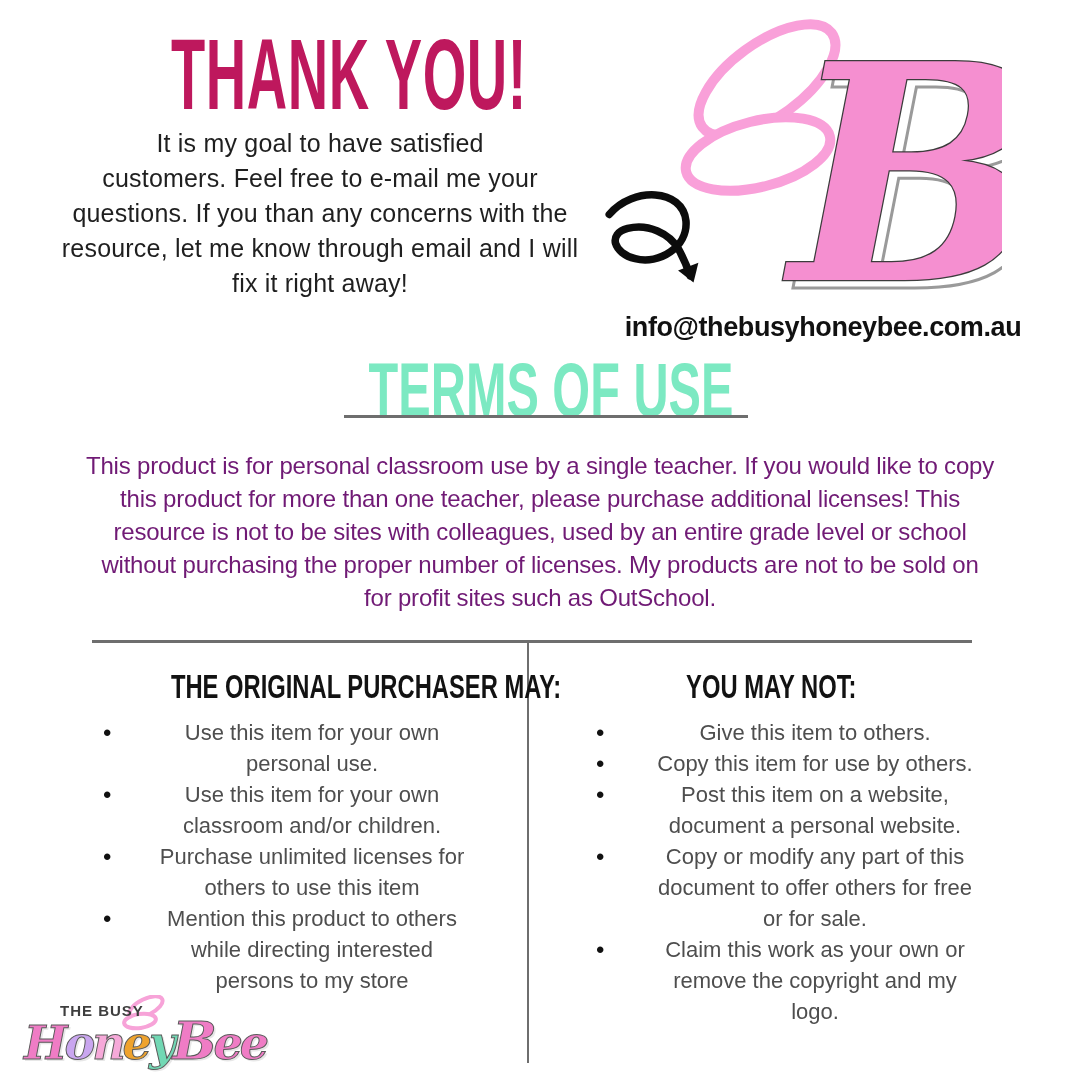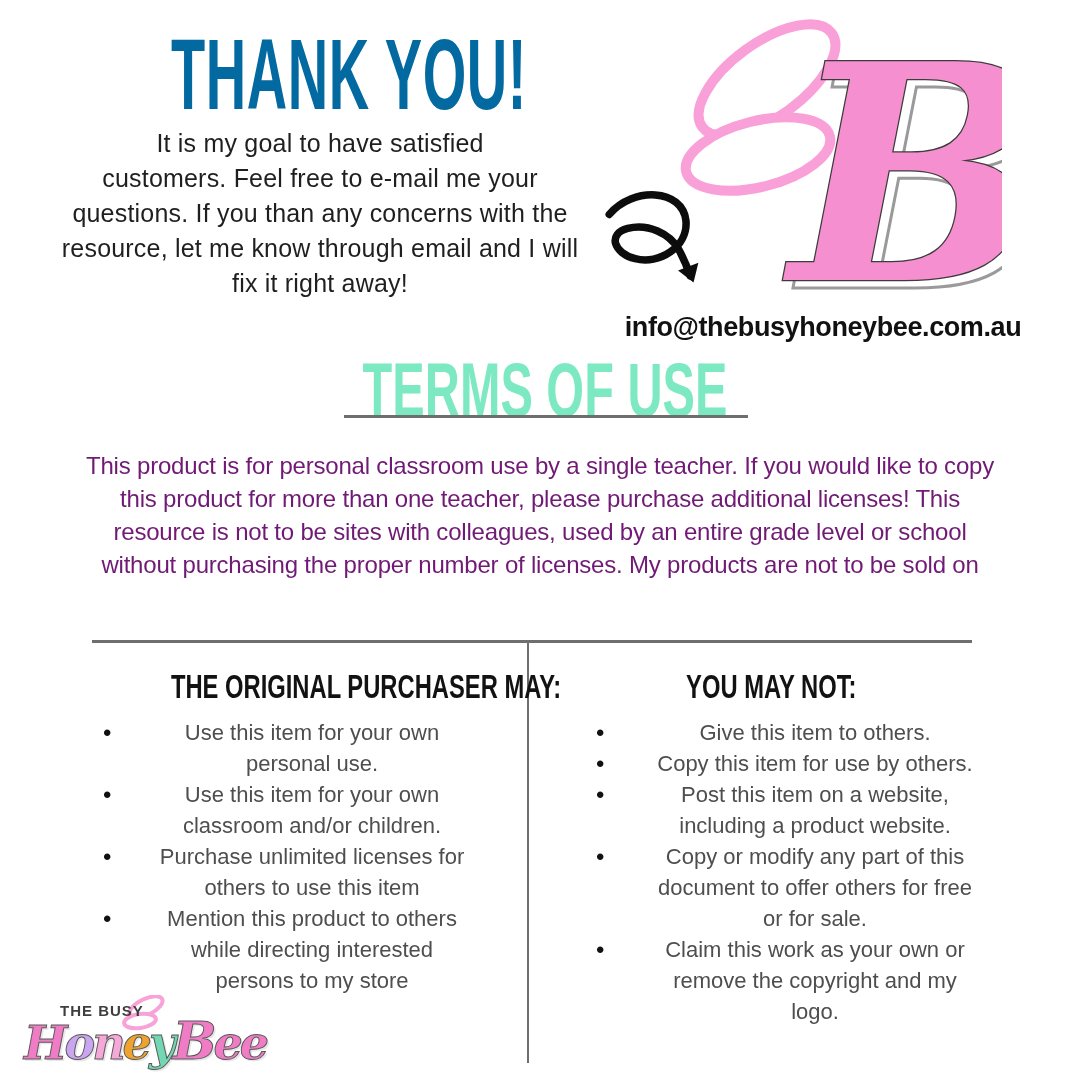--- a/index.html
+++ b/index.html
@@ -5,21 +5,21 @@
   html,body{margin:0;padding:0;background:#ffffff;}
   .canvas{
     position:relative;width:1080px;height:1080px;background:#ffffff;overflow:hidden;
     font-family:"Liberation Sans",sans-serif;color:#222;
   }
   .abs{position:absolute;}
   .center{text-align:center;}
   .cond{display:inline-block;transform-origin:50% 50%;white-space:nowrap;}
 
   
-  .thank-title{font-weight:700;font-size:100px;line-height:1;color:#0369a1;letter-spacing:1px;}
+  .thank-title{font-weight:700;font-size:100px;line-height:1;color:#be185d;letter-spacing:1px;}
   .thank-title .cond{transform:scaleX(0.56);}
   .terms-title{font-weight:700;font-size:76px;line-height:1;color:#7ce9c2;}
   .terms-title .cond{transform:scaleX(0.64);}
   .col-head{font-weight:700;font-size:33px;line-height:1;color:#121212;text-align:center;}
   .col-head .cond{transform:scaleX(0.72);}
 
   
   .p1{font-size:25px;line-height:35px;color:#1f1f1f;letter-spacing:0.2px;}
   .p2{font-size:24px;line-height:33px;color:#701a75;letter-spacing:-0.2px;}
   .p1 div,.p2 div{white-space:nowrap;}
@@ -71,30 +71,31 @@
     <g>
       <ellipse cx="95" cy="72" rx="80" ry="37" fill="#ffffff" stroke="#f9a0d9" stroke-width="10" transform="rotate(-36 95 72)"></ellipse>
       <ellipse cx="86" cy="146" rx="74" ry="33" fill="#ffffff" stroke="#f9a0d9" stroke-width="10" transform="rotate(-14 86 146)"></ellipse>
     </g>
     <text x="128" y="280" font-size="300" fill="#ffffff" stroke="#9a9a9a" stroke-width="3">B</text>
     <text x="118" y="272" font-size="300" fill="#f58fd0" stroke="#3c3c3c" stroke-width="2.5" paint-order="stroke">B</text>
   </svg>
 
   <div class="abs center email" style="left:563px;top:312px;width:520px;">info@thebusyhoneybee.com.au</div>
 
-  <div class="abs center terms-title" style="left:195px;top:352px;width:700px;">
+  <div class="abs center terms-title" style="left:201px;top:352px;width:700px;">
     <span class="cond">TERMS OF USE</span>
   </div>
   <div class="abs rule" style="left:344px;top:415px;width:404px;height:3px;"></div>
 
   <div class="abs center p2" style="left:40px;top:449px;width:1000px;">
     <div>This product is for personal classroom use by a single teacher. If you would like to copy</div>
     <div>this product for more than one teacher, please purchase additional licenses! This</div>
     <div>resource is not to be sites with colleagues, used by an entire grade level or school</div>
     <div>without purchasing the proper number of licenses. My products are not to be sold on</div>
+    <div>for profit sites such as OutSchool.</div>
   </div>
 
   <div class="abs rule" style="left:92px;top:640px;width:880px;height:3px;"></div>
   <div class="abs rule" style="left:527px;top:641px;width:2px;height:422px;"></div>
 
   <div class="abs center col-head" style="left:95px;top:670px;width:400px;">
     <span class="cond">THE ORIGINAL PURCHASER MAY:</span>
   </div>
   <div class="abs center col-head" style="left:561px;top:670px;width:420px;">
     <span class="cond">YOU MAY NOT:</span>
@@ -142,21 +143,21 @@
     <div class="li">
       <span class="dot">•</span>
       <span class="li-lines">
         <span class="li-line">Copy this item for use by others.</span>
       </span>
     </div>
     <div class="li">
       <span class="dot">•</span>
       <span class="li-lines">
         <span class="li-line">Post this item on a website,</span>
-        <span class="li-line">including a product website.</span>
+        <span class="li-line">document a personal website.</span>
       </span>
     </div>
     <div class="li">
       <span class="dot">•</span>
       <span class="li-lines">
         <span class="li-line">Copy or modify any part of this</span>
         <span class="li-line">document to offer others for free</span>
         <span class="li-line">or for sale.</span>
       </span>
     </div>

